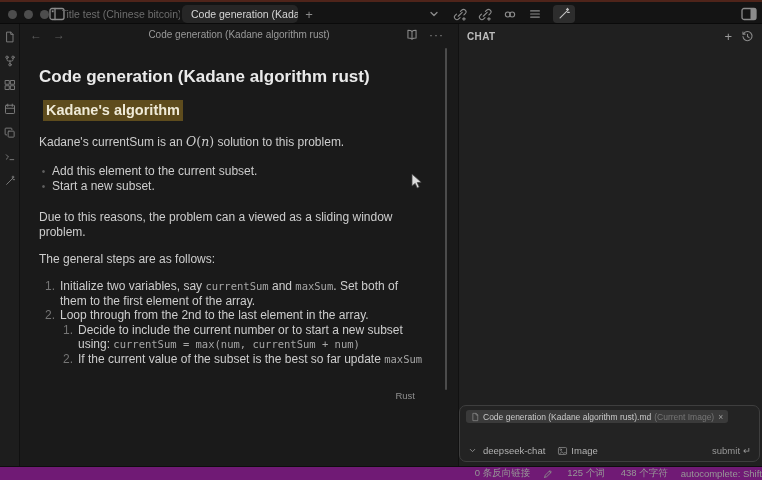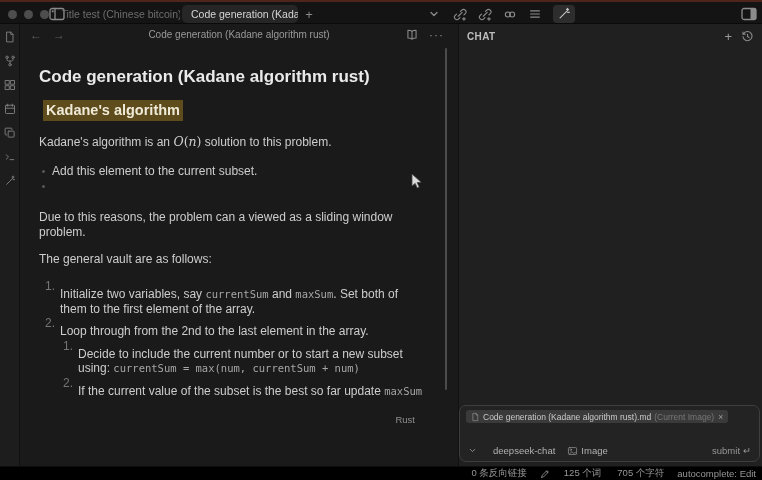--- a/index.html
+++ b/index.html
@@ -44,43 +44,43 @@
   .blockgap16 { margin-top:16px; }
   .blockgap12 { margin-top:12px; }
   .mathv { font-family:"DejaVu Serif", serif; font-style:italic; font-size:12.5px; }
   .mathp { font-family:"DejaVu Serif", serif; font-size:12.5px; }
   code { font-family:"DejaVu Sans Mono", monospace; font-size:10.5px; color:#a6a6a6; }
   .bli { display:flex; line-height:15px; }
   .bli .dot { width:9px; flex:none; text-align:center; color:#5f5f5f; font-size:10px; }
   .bli .btxt { padding-left:4px; }
   .oli { display:flex; line-height:14.6px; }
   .oli .num { width:16px; flex:none; text-align:right; margin-right:5px; color:#757575; }
-  .oli .otxt { flex:1;margin-top:8px; }
+  .oli .otxt { flex:1; }
   .sub { margin-left:18px; }
-  .code-lang { position:absolute; top:366px; right:43px; font-size:9.5px; color:#8f8f8f;margin-top:24px; }
+  .code-lang { position:absolute; top:366px; right:43px; font-size:9.5px; color:#8f8f8f; }
   .scroll-thumb { position:absolute; top:24px; right:11px; width:2px; height:342px; background:#4c4c4c; border-radius:1px; }
   
   .chat { position:relative; flex:1; background:#202020; border-left:1px solid #111; }
   .chat-head { position:relative; height:24px; display:flex; align-items:center; padding:0 8px;justify-content:center; }
   .chat-title { font-size:10px; font-weight:bold; letter-spacing:.4px; color:#bdbdbd; }
   .chat-head-right { margin-left:auto; display:flex; align-items:center; gap:9px; color:#9a9a9a; }
   .chat-plus { font-size:13px; line-height:13px; }
   .shortcuts { position:absolute; top:177px; left:79px; display:grid; grid-template-columns:auto auto; column-gap:9px; row-gap:2px; align-items:baseline; }
   .sc-label { font-size:11px; color:#d3d3d3; }
   .sc-keys { font-family:"DejaVu Sans Mono", monospace; font-size:9.5px; color:#8a8a8a; }
   .inputbox { position:absolute; left:0; right:2px; top:381px; height:57px; background:#232323; border:1px solid #3e3e3e; border-radius:7px; }
   .chip { display:inline-flex; align-items:flex-end; gap:3px; margin:4px 0 0 6px; background:#3a3a3a; border-radius:3px; padding:1.5px 5px; font-size:8.5px; color:#c9c9c9; white-space:nowrap; }
   .chip .badge { color:#767676; }
   .chip .chip-x { color:#9c9c9c; margin-left:1px; }
   .input-bottom { position:absolute; left:8px; right:8px; bottom:5px; display:flex; align-items:center; gap:12px; font-size:9.5px; color:#b2b2b2; }
-  .model-sel { display:flex; align-items:center; gap:16px; }
+  .model-sel { display:flex; align-items:center; gap:6px; }
   .img-btn { display:flex; align-items:center; gap:3px; }
   .submit-btn { margin-left:auto; color:#979797; display:flex; align-items:center; gap:3px; }
   
-  .statusbar { position:absolute; left:0; bottom:0; width:762px; height:14px; background:#000000; border-top:1px solid #0e0e0e; display:flex; align-items:center; justify-content:flex-end; gap:13px; padding-right:6px; font-size:9.5px; color:#979797; }
+  .statusbar { position:absolute; left:0; bottom:0; width:762px; height:14px; background:#701a75; border-top:1px solid #0e0e0e; display:flex; align-items:center; justify-content:flex-end; gap:13px; padding-right:0; font-size:9.5px; color:#979797; }
   .sb-group { display:flex; align-items:center; gap:16px; }
   
   .mouse-cursor { position:absolute; left:411px; top:173px; pointer-events:none; }
   svg.lin { stroke:#8b8b8b; fill:none; stroke-width:1.3; stroke-linecap:round; stroke-linejoin:round; }
   svg.lin.bright { stroke:#c2c2c2; }
 </style>
 </head>
 <body>
 
 <div class="window">
@@ -206,35 +206,36 @@
             </svg>
           <span class="more-glyph">···</span>
         </span>
       </div>
 
       <div class="content">
         <h1>Code generation (Kadane algorithm rust)</h1>
         <div class="h2row"><span class="hl">Kadane's algorithm</span></div>
 
         <div>
-          <div><span>Kadane's algorithm is an </span><span class="mathv">O</span><span class="mathp">(</span><span class="mathv">n</span><span class="mathp">)</span><span> solution to this problem.</span></div>
+          <div><span>Kadane's currentSum is an </span><span class="mathv">O</span><span class="mathp">(</span><span class="mathv">n</span><span class="mathp">)</span><span> solution to this problem.</span></div>
         </div>
 
         <div class="blockgap14">
           <div class="bli">
               <span class="dot">•</span>
               <span class="btxt">Add this element to the current subset.</span>
             </div>
           <div class="bli">
               <span class="dot">•</span>
+              <span class="btxt">Start a new subset.</span>
             </div>
         </div>
 
         <div class="blockgap16">Due to this reasons, the problem can a viewed as a sliding window problem.</div>
-        <div class="blockgap12">The general vault are as follows:</div>
+        <div class="blockgap12">The general steps are as follows:</div>
 
         <div class="blockgap12">
           <div class="oli">
             <span class="num">1.</span>
             <span class="otxt"><span>Initialize two variables, say </span><code>currentSum</code><span> and </span><code>maxSum</code><span>. Set both of them to the first element of the array.</span></span>
           </div>
           <div class="oli">
             <span class="num">2.</span>
             <span class="otxt">Loop through from the 2nd to the last element in the array.</span>
           </div>
@@ -302,21 +303,21 @@
   </div>
 
   <footer class="statusbar">
     <span>0 条反向链接</span>
     <svg class="lin" width="11" height="11" viewBox="0 0 16 16">
         <path d="M2.5 13.5l.8-3L10 3.8l2.2 2.2L5.3 12.7l-2.8.8z"></path>
         <path d="M9 4.8l2.2 2.2"></path>
       </svg>
     <span class="sb-group">
       <span>125 个词</span>
-      <span>705 个字符</span>
+      <span>438 个字符</span>
     </span>
-    <span>autocomplete: Edit</span>
+    <span>autocomplete: Shift</span>
   </footer>
 
   <svg class="mouse-cursor" width="12" height="17" viewBox="0 0 12 17">
     <path d="M1 1l0 12 3.2-2.6 2 4.6 2-0.9-2-4.5 4-0.4z" fill="#dcdcdc" stroke="#444" stroke-width="0.8"></path>
   </svg>
 </div>
 
 </body></html>

